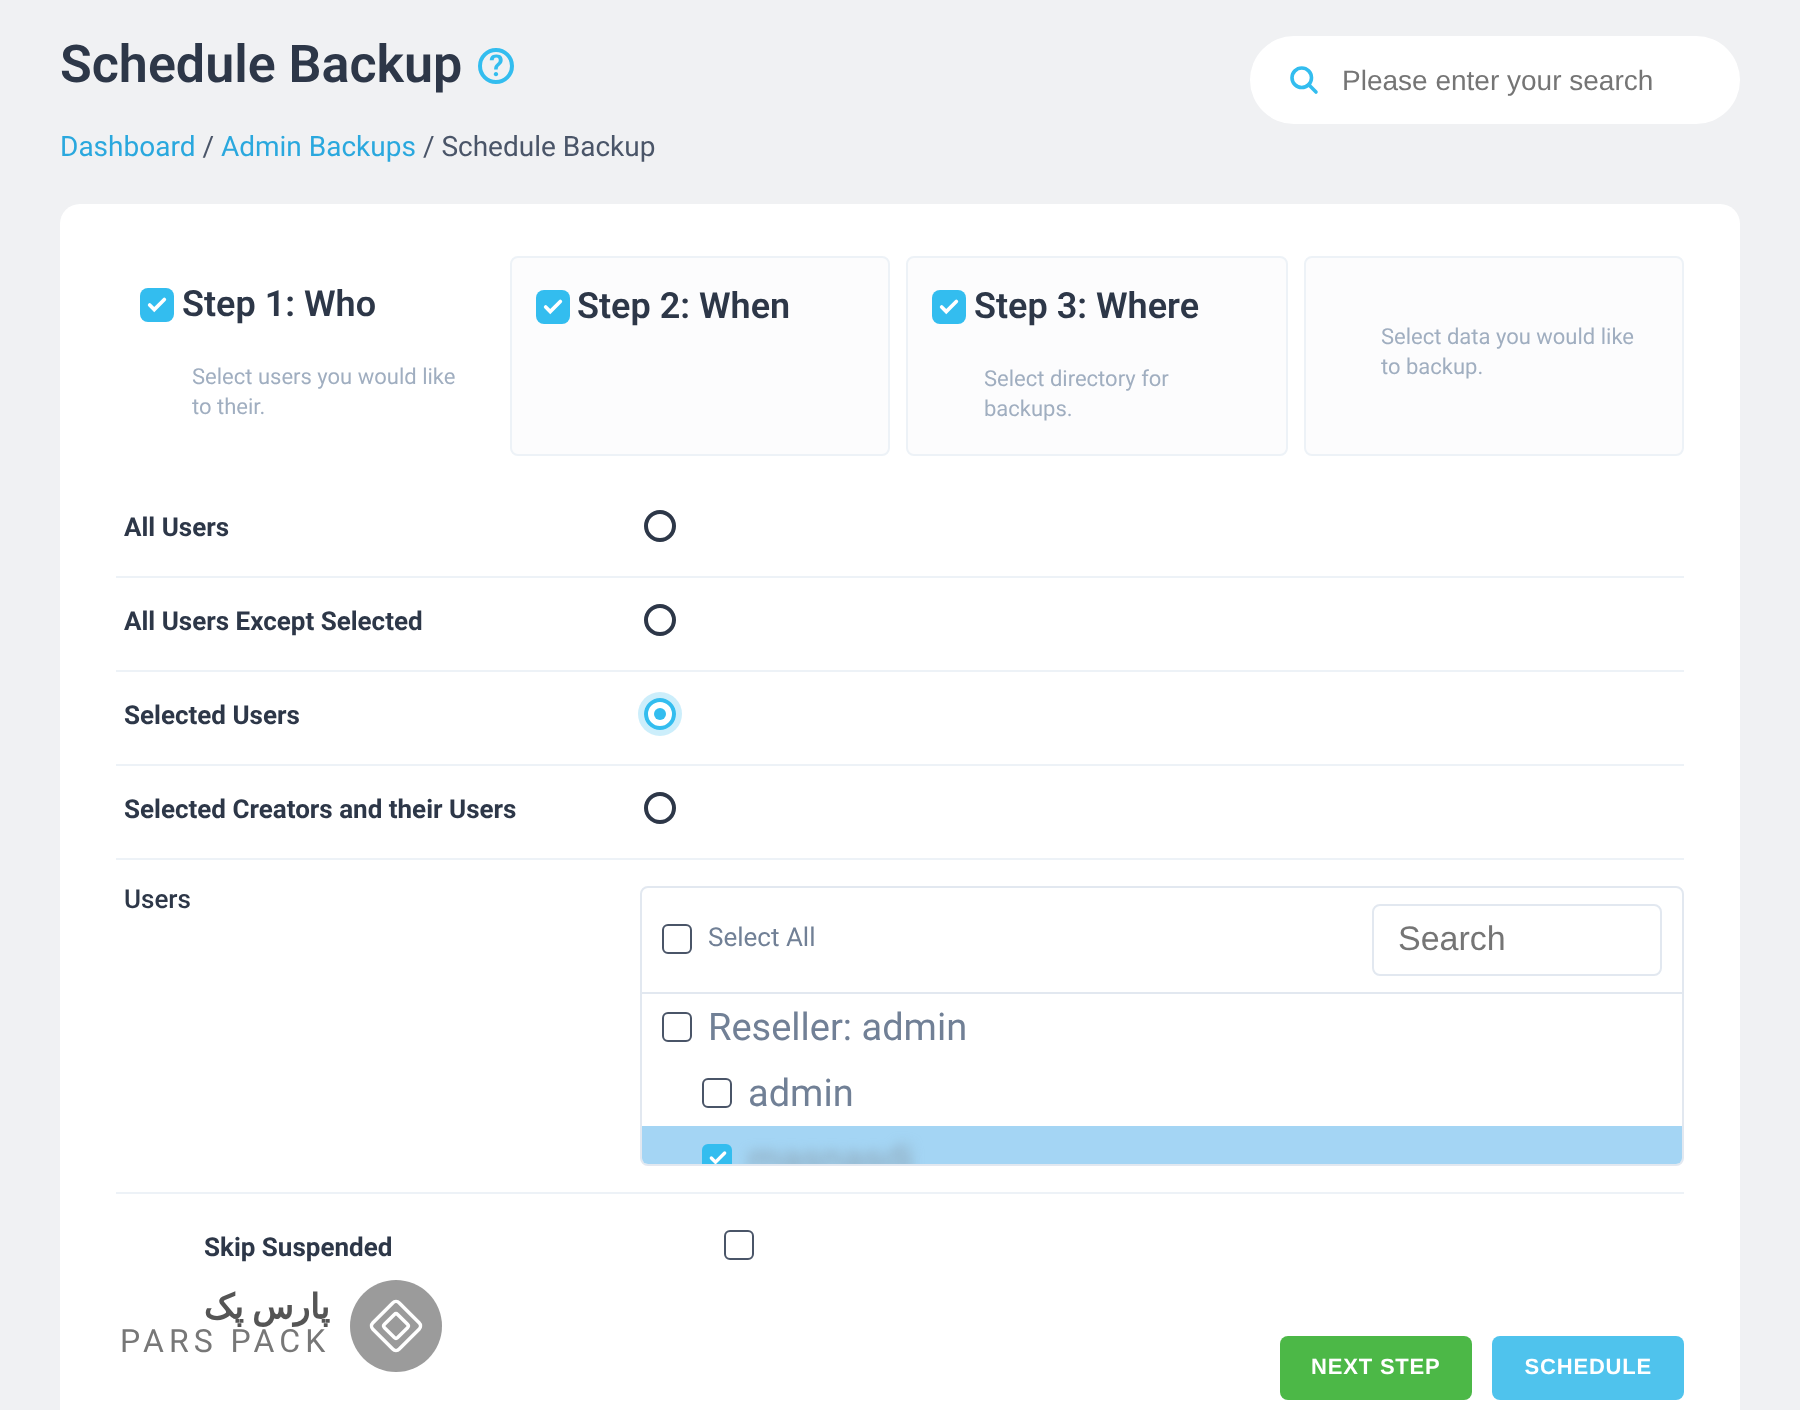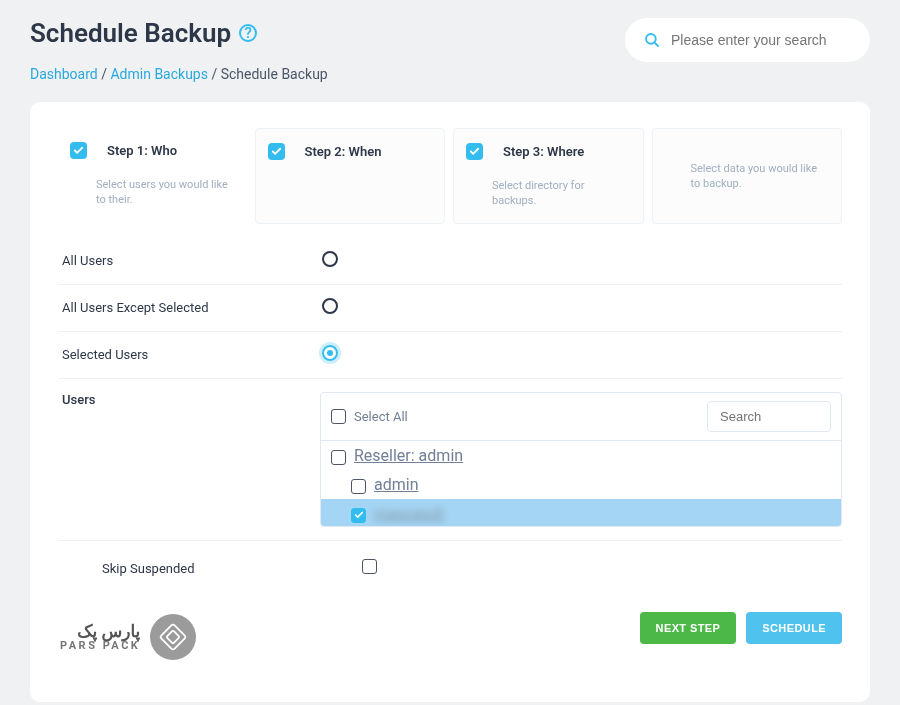--- a/index.html
+++ b/index.html
@@ -81,22 +81,22 @@
     padding: 14px 12px 14px 12px;
     border-radius: 4px;
   }
   .step.inactive {
     border: 1px solid #edf2f7;
     background: #fcfcfd;
   }
   .step-head {
     display: flex;
     align-items: center;
-    gap: 20px;
-    font-size: 13px;
+    gap: 4px;
+    font-size: 18px;
     font-weight: 600;
     color: #2d3748;
     text-align: right;
   }
   .step-box {
     width: 17px;
     height: 17px;
     border-radius: 4px;
     background: #33bdef;
     display: inline-flex;
@@ -113,21 +113,21 @@
   }
   .option-row {
     display: flex;
     align-items: center;
     padding: 13px 0;
     border-bottom: 1px solid #edf2f7;
   }
   .option-label {
     font-size: 13px;
     color: #2d3748;
-    font-weight: 400;
+    font-weight: 700;
     width: 262px;
     flex: none;
     padding-left: 4px;
   }
   .radio-wrap { padding-left: 2px; }
   .radio {
     width: 16px;
     height: 16px;
     border: 2px solid #2d3748;
     border-radius: 50%;
@@ -177,39 +177,38 @@
   }
   .cbx.checked {
     background: #33bdef;
     border-color: #33bdef;
   }
   .cbx.checked svg { width: 10px; height: 10px; }
   .mini-search {
     border: 1px solid #e2e8f0;
     border-radius: 4px;
     padding: 7px 12px;
-    font-size: 13px;
+    font-size: 17px;
     color: #a0aec0;
-    width: 124px;
+    width: 145px;
     outline: none;
   }
   .user-list {
     border-top: 1px solid #e2e8f0;
     max-height: 86px;
     overflow-y: scroll;
     position: relative;
   }
   .ul-row {
     display: flex;
-    align-items: flex-end;
+    align-items: center;
     gap: 8px;
     padding: 5px 10px;
-    font-size: 16px;
+    font-size: 19px;
     color: #718096;
-    text-decoration: underline;
   }
   .ul-row.indent1 { padding-left: 30px; }
   .ul-row.indent1.sel { background: #a4d5f4; }
   .blur { filter: blur(3px); color: #8aa0b0; }
   .skip-row {
     display: flex;
     align-items: center;
     padding: 18px 0 0 0;
     margin-left: 40px;
   }
@@ -236,21 +235,21 @@
     position: absolute;
     left: 30px;
     bottom: 42px;
     display: flex;
     align-items: center;
     gap: 10px;
     color: #888;
   }
   .logo-text { text-align: right; line-height: 1; }
   .logo-text .ar { font-size: 17px; font-weight: 700; color: #555; }
-  .logo-text .en { font-size: 11px; letter-spacing: 2.5px; color: #777; font-weight: 700; }
+  .logo-text .en { font-size: 16px; letter-spacing: 2.5px; color: #777; font-weight: 400; }
   .logo-mark {
     width: 46px;
     height: 46px;
     background: #9b9b9b;
     border-radius: 50%;
     display: flex;
     align-items: center;
     justify-content: center;
   }
   .users-label-wrap { width: 262px; flex: none; padding-left: 4px; display: flex; align-items: center; }
@@ -327,20 +326,24 @@
     <div class="option-label">All Users</div>
     <div class="radio-wrap"><span class="radio"></span></div>
   </div>
   <div class="option-row">
     <div class="option-label">All Users Except Selected</div>
     <div class="radio-wrap"><span class="radio"></span></div>
   </div>
   <div class="option-row">
     <div class="option-label">Selected Users</div>
     <div class="radio-wrap"><span class="radio selected"></span></div>
+  </div>
+  <div class="option-row">
+    <div class="option-label">Selected Creators and their Users</div>
+    <div class="radio-wrap"><span class="radio"></span></div>
   </div>
 
   <div class="user-section">
     <div class="users-label-wrap">
         <span>Users</span>
       </div>
     <div class="user-panel">
       <div class="user-panel-head">
         <label class="checkbox-label">
           <span class="cbx"></span>

